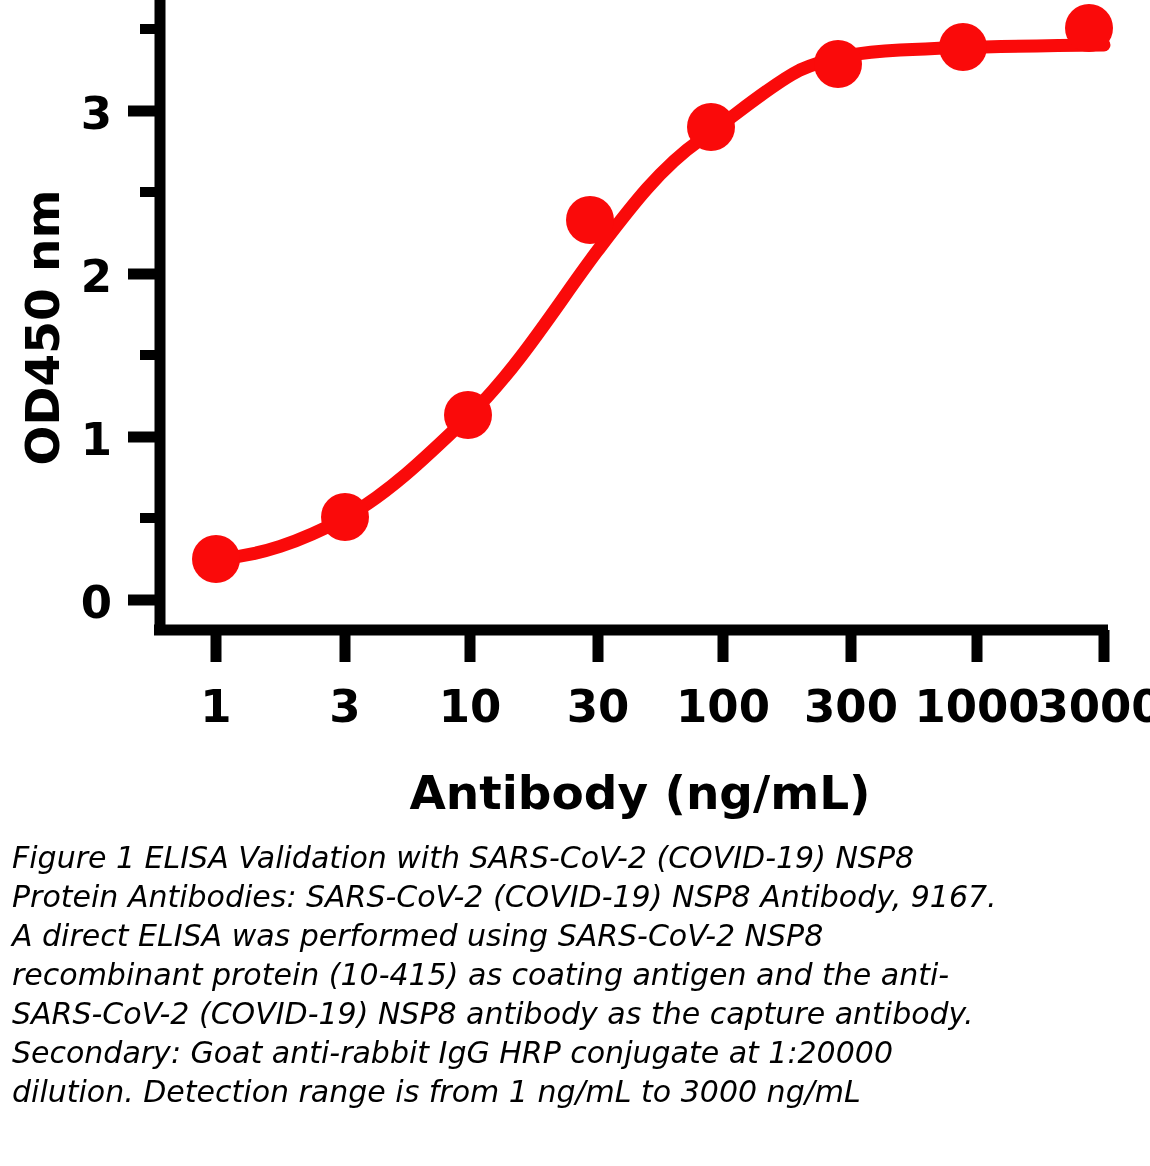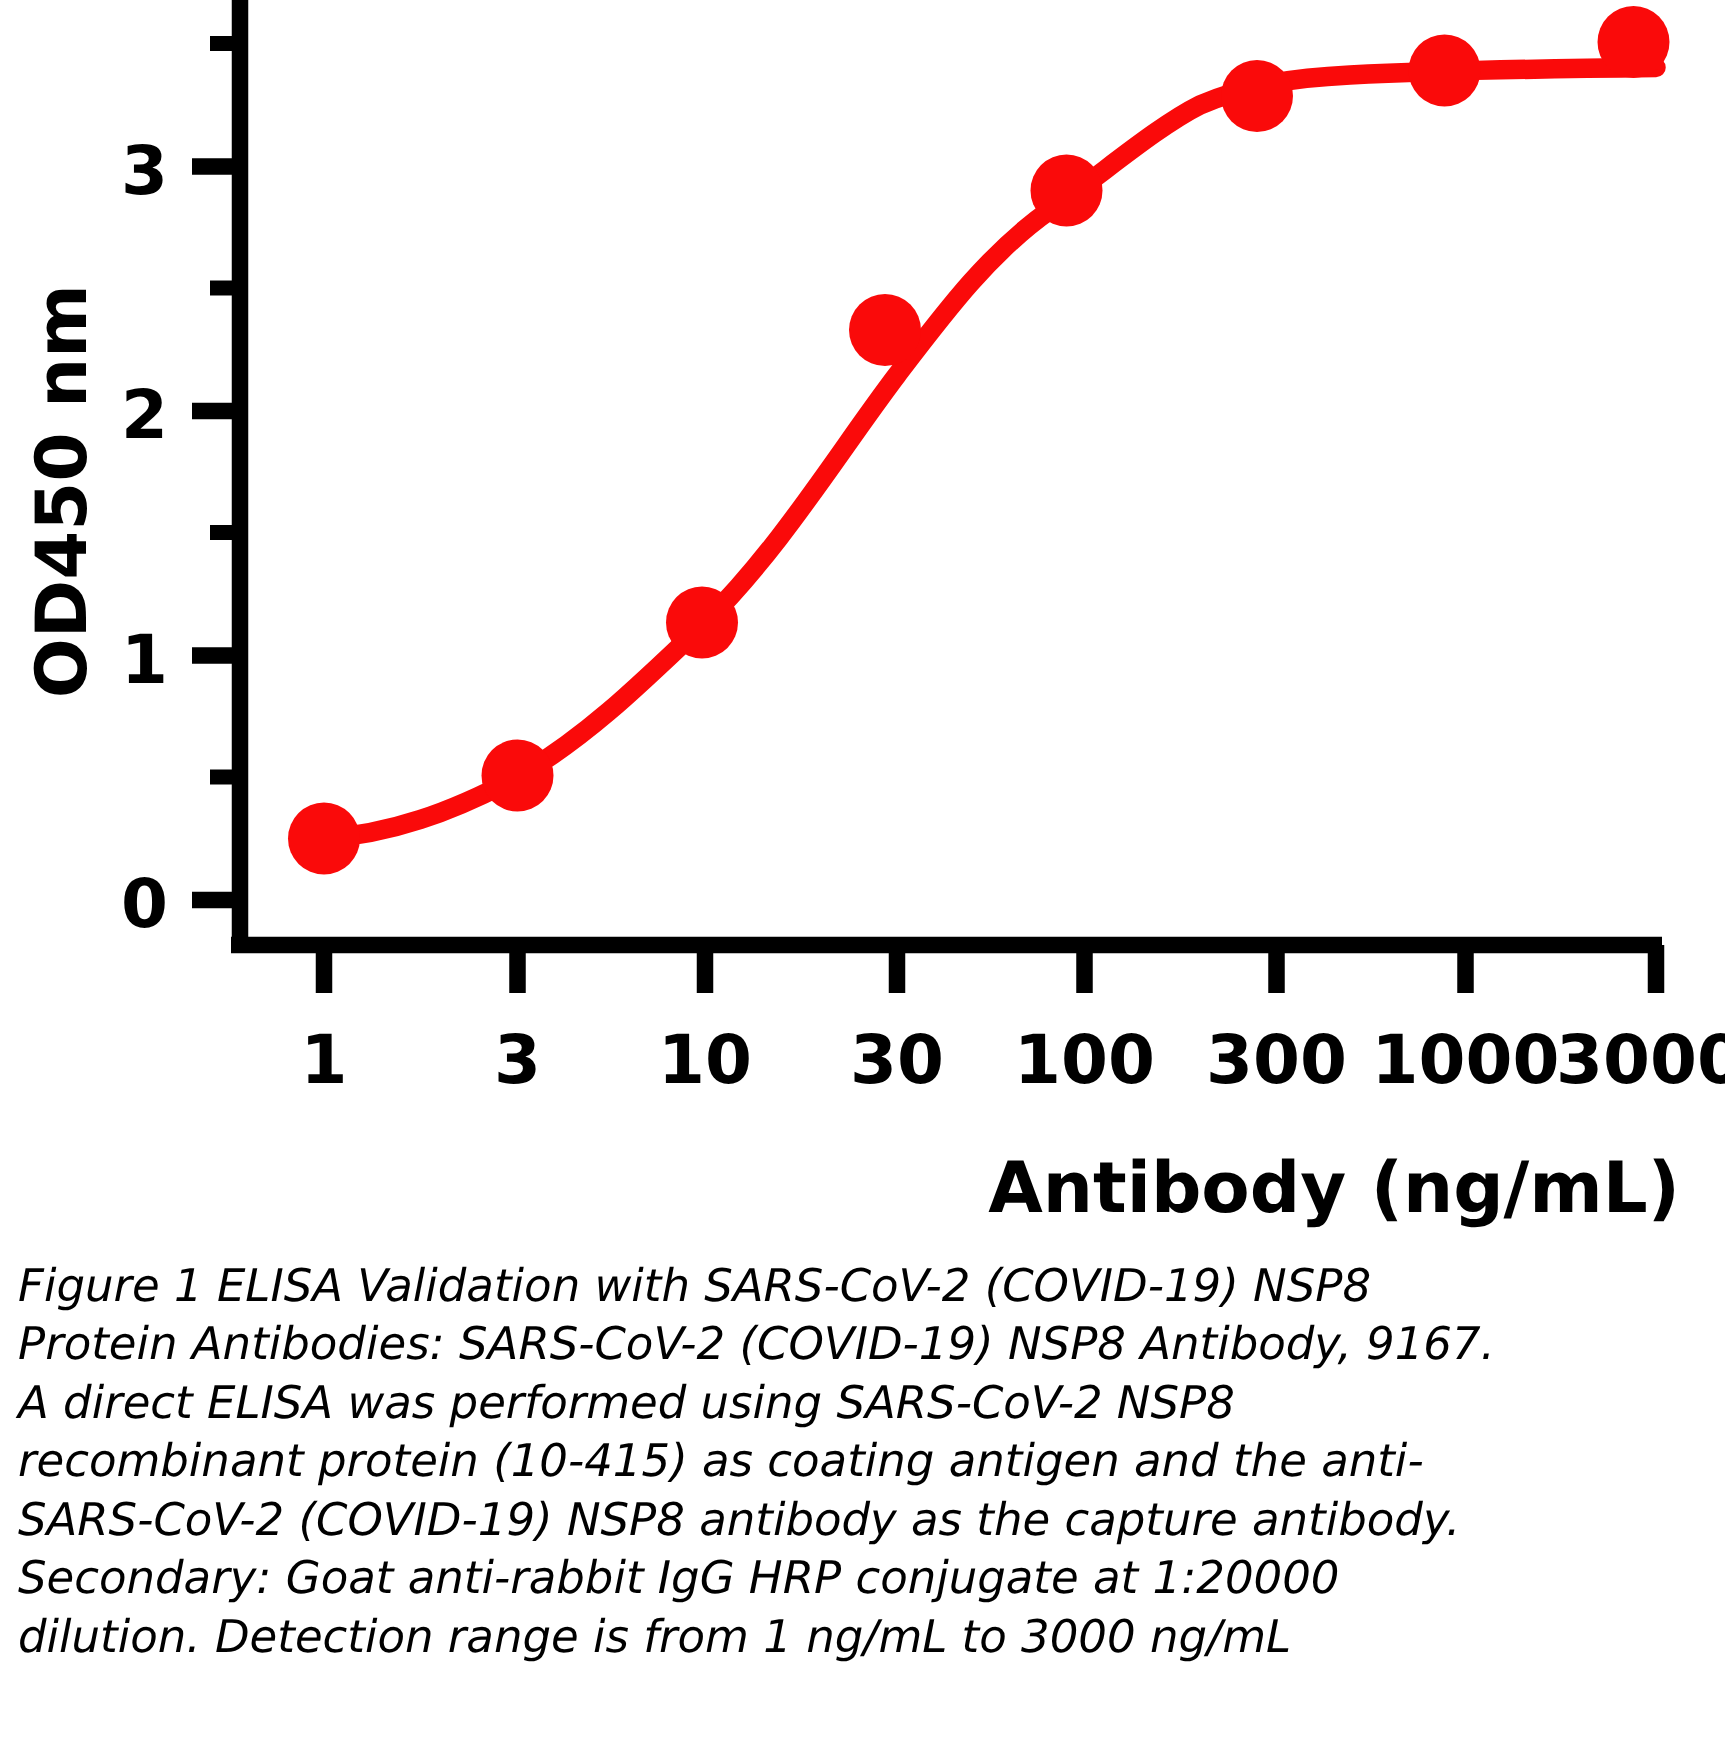--- a/index.html
+++ b/index.html
@@ -39,21 +39,21 @@
     transform-origin: center center;
     font-size: 47px;
     font-weight: bold;
     letter-spacing: 0px;
   }
   .x-axis-title {
     position: absolute;
     left: 160px;
     top: 765px;
     width: 960px;
-    text-align: right;
+    text-align: center;
     font-size: 47px;
     font-weight: bold;
   }
   .caption {
     position: absolute;
     left: 12px;
     top: 838px;
     width: 1000px;
     font-size: 30px;
     line-height: 1.30;

